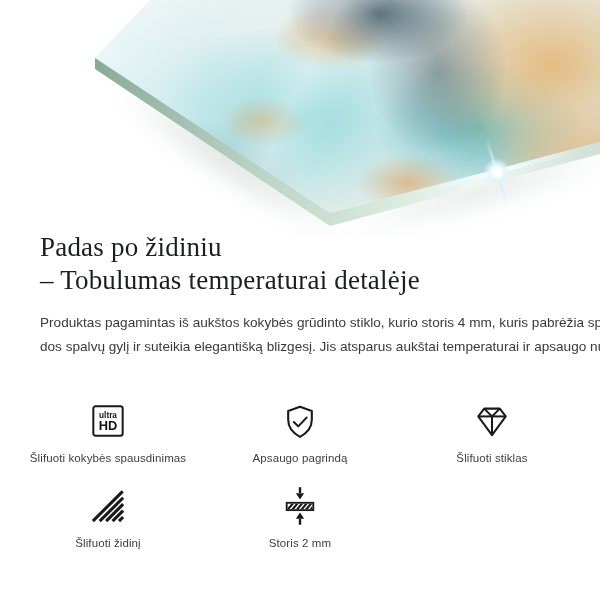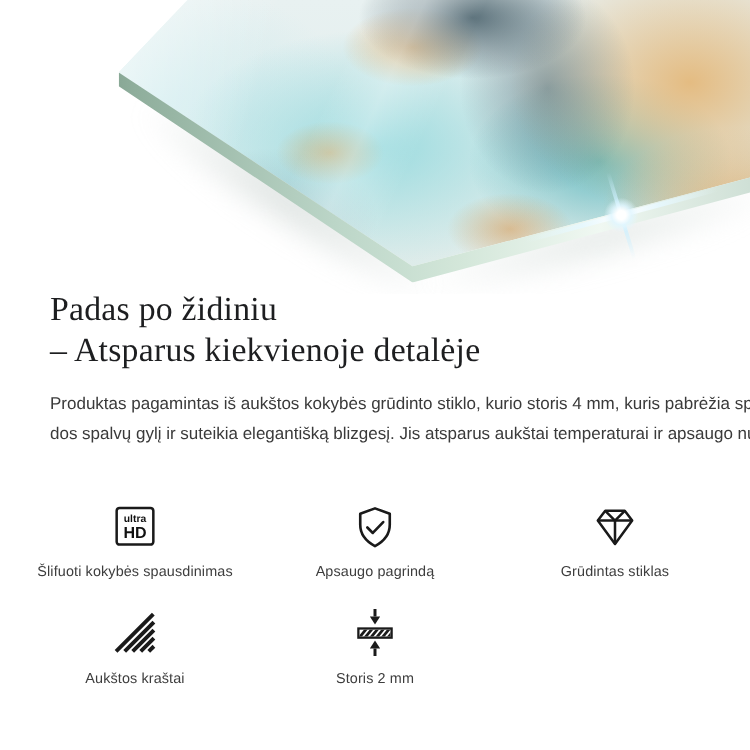--- a/index.html
+++ b/index.html
@@ -102,21 +102,21 @@
     <div class="sparkle">
       <div class="ray-long"></div>
       <div class="ray-short"></div>
       <div class="core"></div>
     </div>
   </div>
 
   <div class="content">
     <h1 class="title">
       <span>Padas po židiniu</span><br>
-      <span>– Atsparus kiekvienoje detalėje</span>
+      <span>– Tobulumas temperaturai detalėje</span>
     </h1>
     <div class="paragraph">
       <div class="pline">Produktas pagamintas iš aukštos kokybės grūdinto stiklo, kurio storis 4 mm, kuris pabrėžia spau-</div>
       <div class="pline">dos spalvų gylį ir suteikia elegantišką blizgesį. Jis atsparus aukštai temperaturai ir apsaugo nuo</div>
     </div>
   </div>
 
   <div class="features">
 
 
@@ -143,34 +143,34 @@
 
     <div class="feature">
       <div class="icon-box">
         <svg class="icon-svg" width="44" height="44" viewBox="0 0 48 48" fill="none" stroke="#1a1a1a" stroke-width="2.2" stroke-linejoin="round">
           <path d="M15.5 10.5 H32.5 L39 19 L24 39.5 L9 19 Z"></path>
           <path d="M9 19 H39"></path>
           <path d="M15.5 10.5 L24 19 L32.5 10.5"></path>
           <path d="M24 19 L24 39.5"></path>
         </svg>
       </div>
-      <span class="label">Grūdintas stiklas</span>
+      <span class="label">Šlifuoti stiklas</span>
     </div>
 
     <div class="feature">
       <div class="icon-box">
         <svg class="icon-svg" width="44" height="44" viewBox="0 0 48 48" stroke="#1a1a1a" stroke-width="3.4" stroke-linecap="butt">
           <line x1="7.5" y1="40.5" x2="40" y2="8"></line>
           <line x1="15" y1="40.5" x2="40.5" y2="15"></line>
           <line x1="22" y1="40.5" x2="40.5" y2="22"></line>
           <line x1="29" y1="40.5" x2="40.5" y2="29"></line>
           <line x1="36" y1="40.5" x2="40.5" y2="36"></line>
         </svg>
       </div>
-      <span class="label">Aukštos kraštai</span>
+      <span class="label">Šlifuoti židinį</span>
     </div>
 
     <div class="feature">
       <div class="icon-box">
         <svg class="icon-svg" width="44" height="44" viewBox="0 0 48 48">
           <defs>
             <clipPath id="barclip">
                 <rect x="10.5" y="21.5" width="27" height="6"></rect>
               </clipPath>
           </defs>

